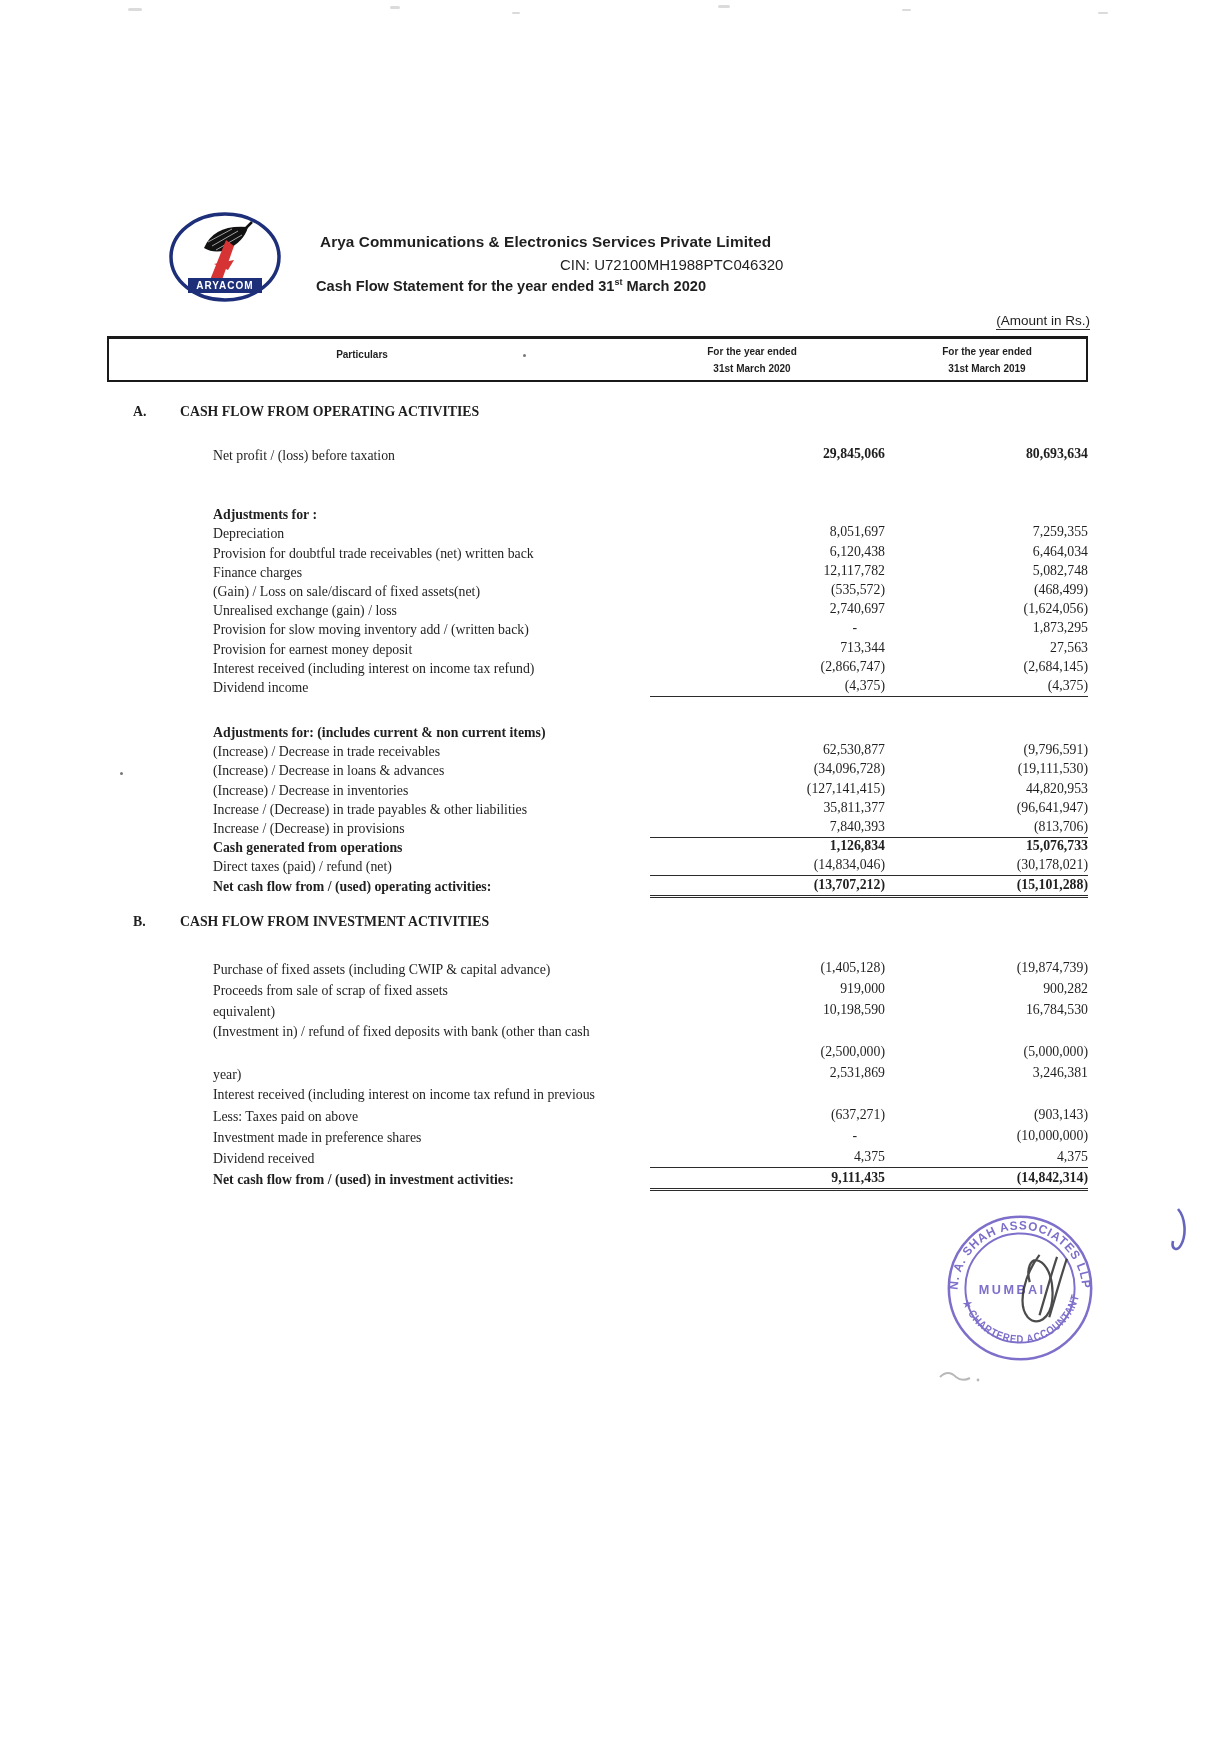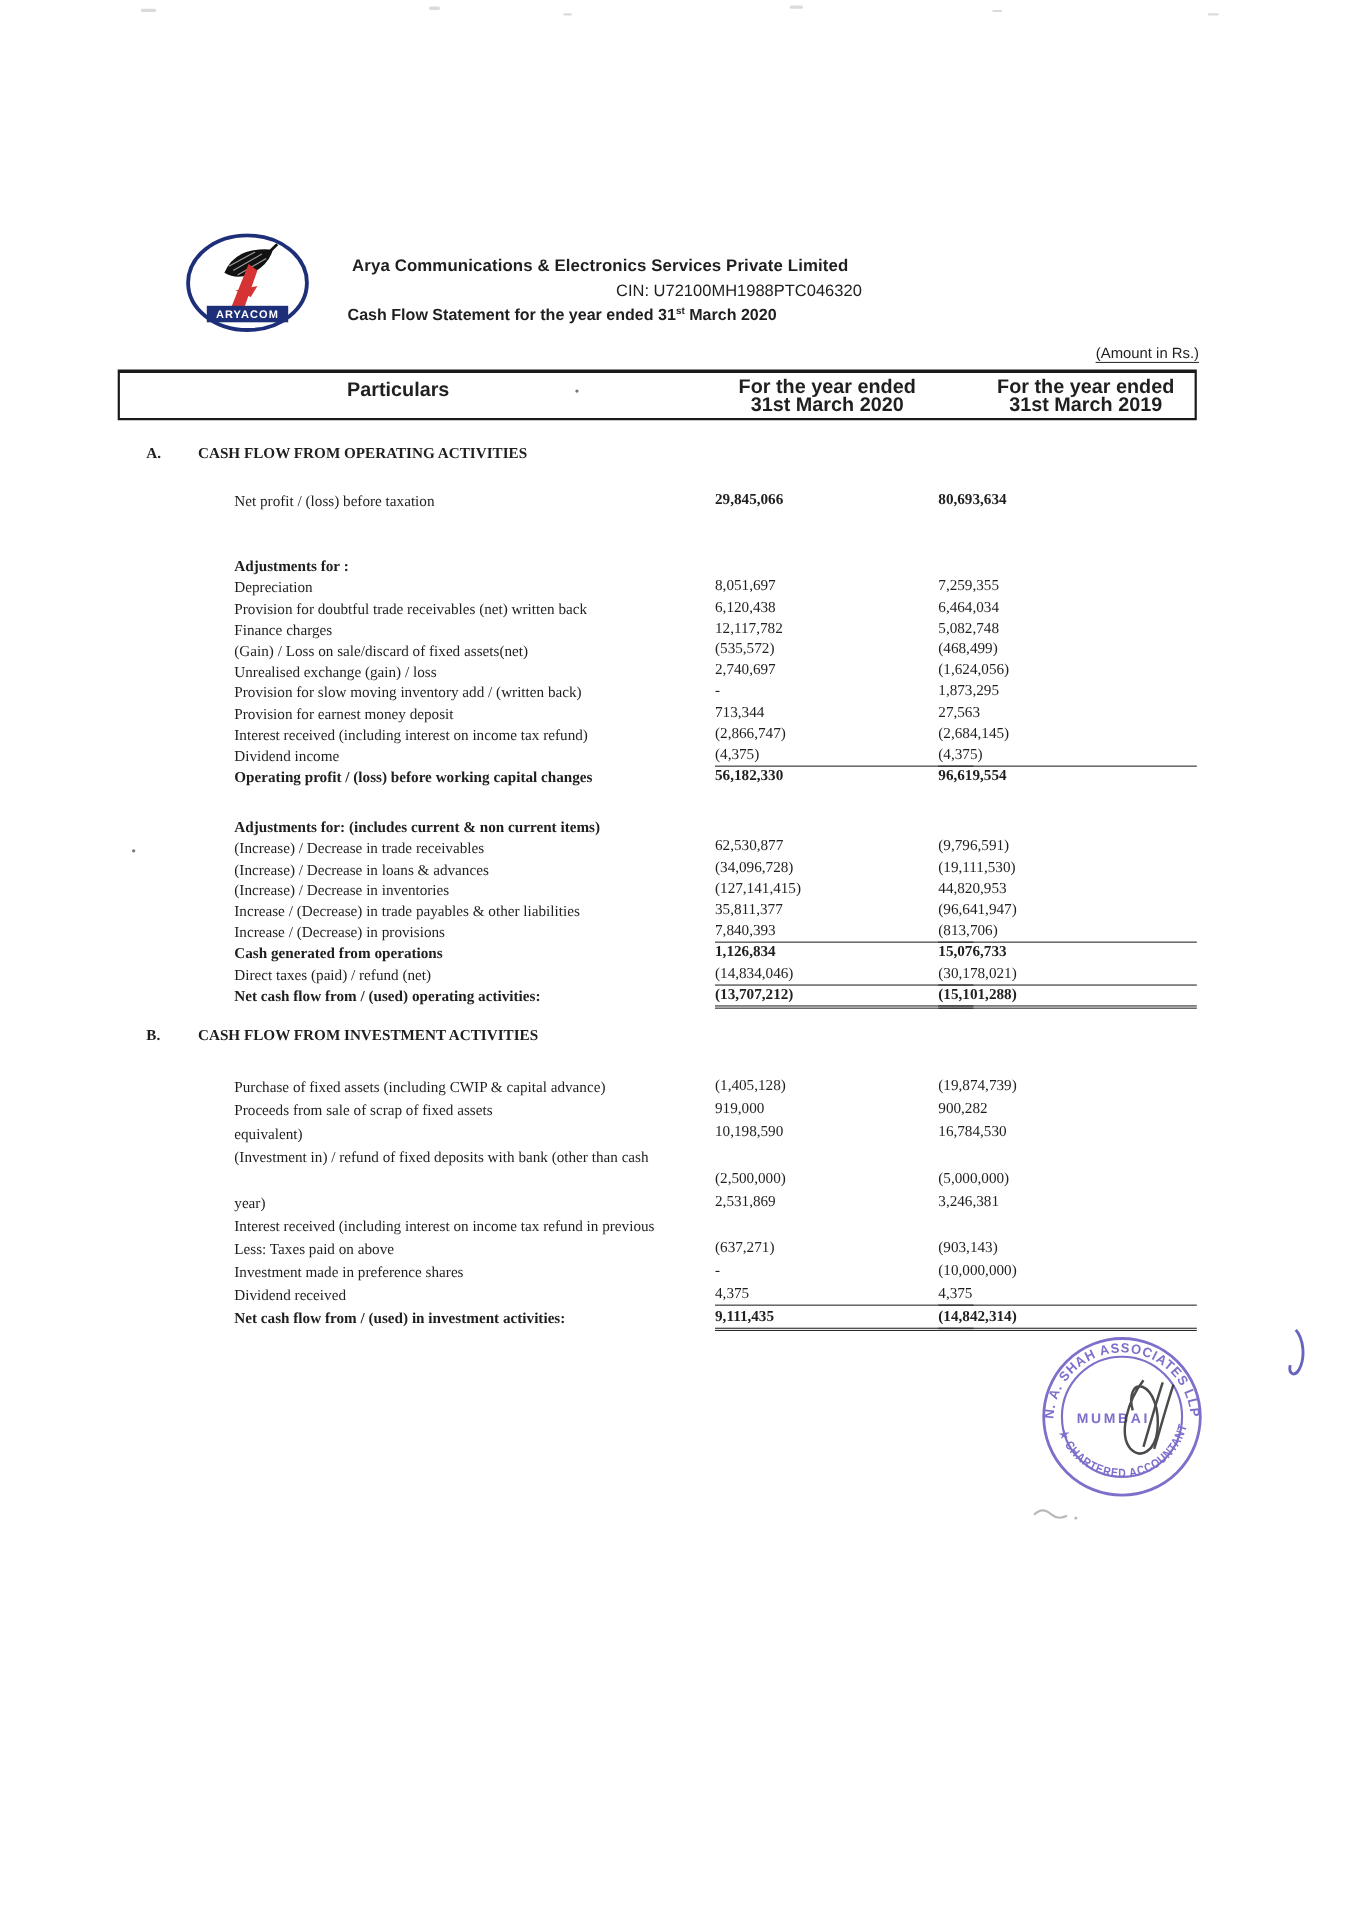--- a/index.html
+++ b/index.html
@@ -10,34 +10,34 @@
   }
   .abs{position:absolute;}
   
   .company{left:320px;top:233px;font-size:15.3px;font-weight:700;letter-spacing:.1px;}
   .cin{left:560px;top:256px;font-size:15px;font-weight:400;}
   .stmt{left:316px;top:277px;font-size:14.6px;font-weight:700;}
   .stmt sup{font-size:9px;}
   .amount-note{top:313px;right:142px;font-size:13.5px;border-bottom:1.6px solid #333;padding-bottom:1px;}
   
   .hdr-box{left:107px;top:336px;width:981px;height:46px;border:2.3px solid #1a1a1a;border-top-width:3px;box-sizing:border-box;}
-  .hdr-cell{position:absolute;text-align:center;font-weight:700;font-size:18px;line-height:17px;}
+  .hdr-cell{position:absolute;text-align:center;font-weight:700;font-size:10px;line-height:17px;}
   .hdr-part{left:133px;top:7px;width:240px;}
   .hdr-2020{left:548px;top:4px;width:190px;}
   .hdr-2019{left:783px;top:4px;width:190px;}
   
   .table-wrap{left:107px;top:404px;width:983px;font-size:13.8px;font-family:Liberation Serif, serif;}
   .sec-head{height:20px;font-weight:700;}
   .sec-letter{display:inline-block;margin-left:26px;width:47px;}
   .section + .section{margin-top:18px;}
   .row{position:relative;height:19.2px;}
   .section[data-section="1"] .row{height:21px;}
   .row.two{height:42px !important;}
   .lab{position:absolute;left:58px;width:548px;line-height:1.5;margin-left:48px;}
-  .val{position:absolute;top:0;height:18px;width:235px;white-space:nowrap;}
+  .val{position:absolute;top:0;height:18px;width:235px;text-align:right;white-space:nowrap;}
   .v20{right:205px;}
   .v19{right:2px;}
   .b{font-weight:700;}
   .ub{border-bottom:1.7px solid #2b2b2b;}
   .dbl{border-bottom:3.5px double #2b2b2b;}
   .dash{padding-right:28px;box-sizing:border-box;}
   .spacer{width:100%;}
   
   .stamp{left:942px;top:1210px;width:156px;height:156px;opacity:.92;}
   .pen-j{left:1170px;top:1206px;width:28px;height:48px;}
@@ -168,27 +168,20 @@
             </div>
             <div class="val v20">(2,866,747)</div>
             <div class="val v19">(2,684,145)</div>
           </div>
           <div class="row">
             <div class="lab">
               <div>Dividend income</div>
             </div>
             <div class="val v20 ub">(4,375)</div>
             <div class="val v19 ub">(4,375)</div>
-          </div>
-          <div class="row">
-            <div class="lab b">
-              <div>Operating profit / (loss) before working capital changes</div>
-            </div>
-            <div class="val v20 b">56,182,330</div>
-            <div class="val v19 b">96,619,554</div>
           </div>
           <div class="spacer" style="height: 26px;"></div>
           <div class="row">
             <div class="lab b">
               <div>Adjustments for: (includes current &amp; non current items)</div>
             </div>
           </div>
           <div class="row">
             <div class="lab">
               <div>(Increase) / Decrease in trade receivables</div>

